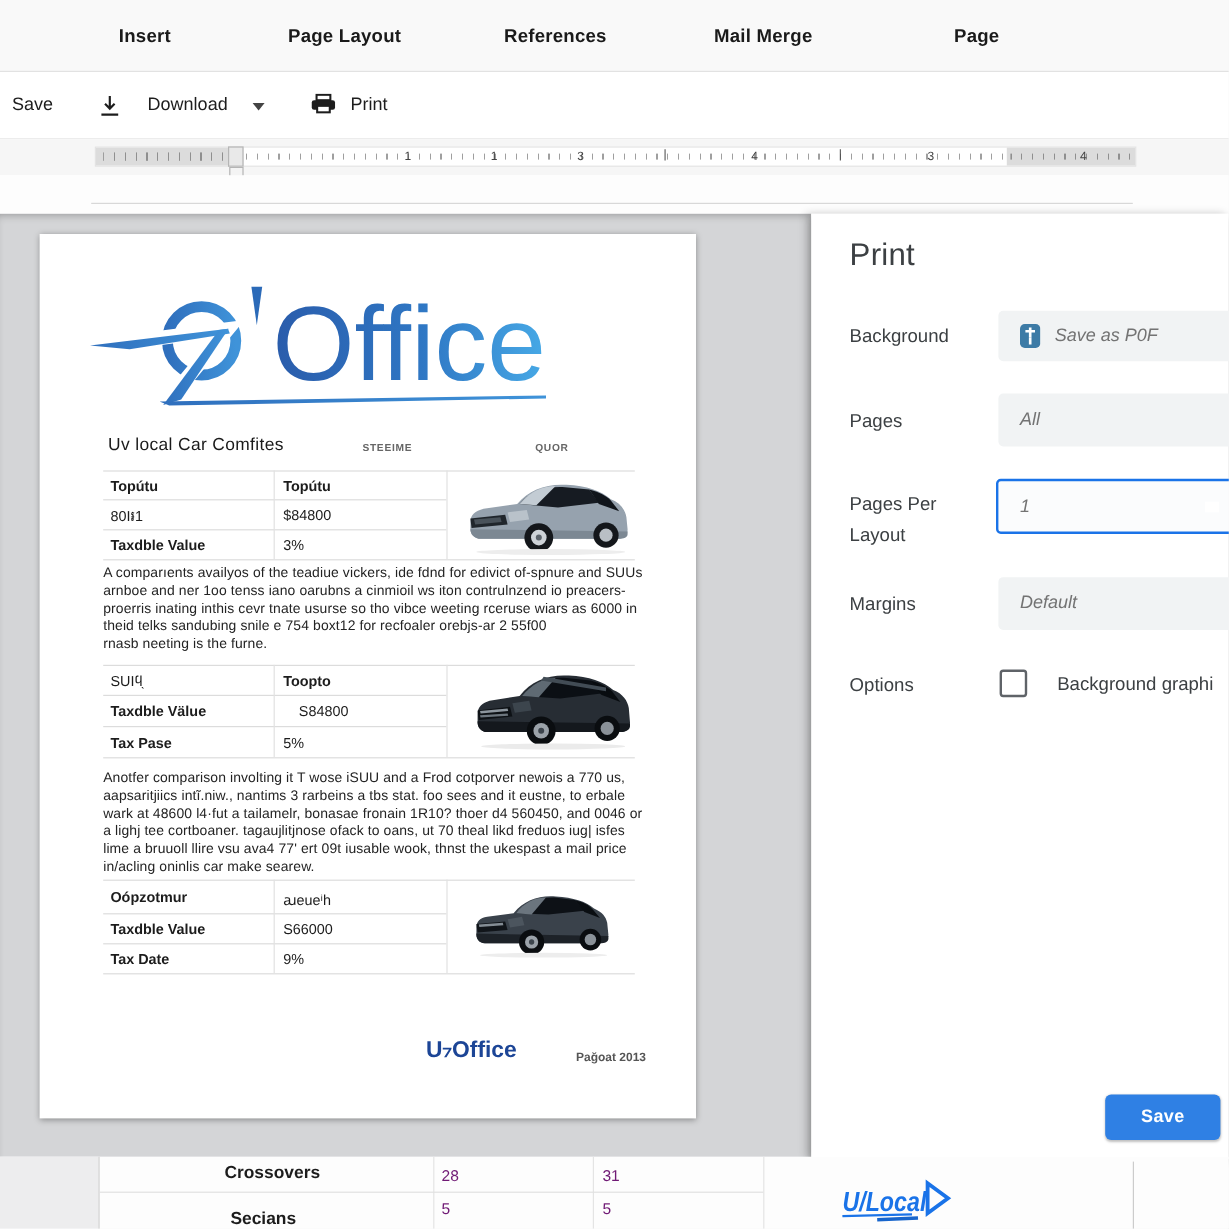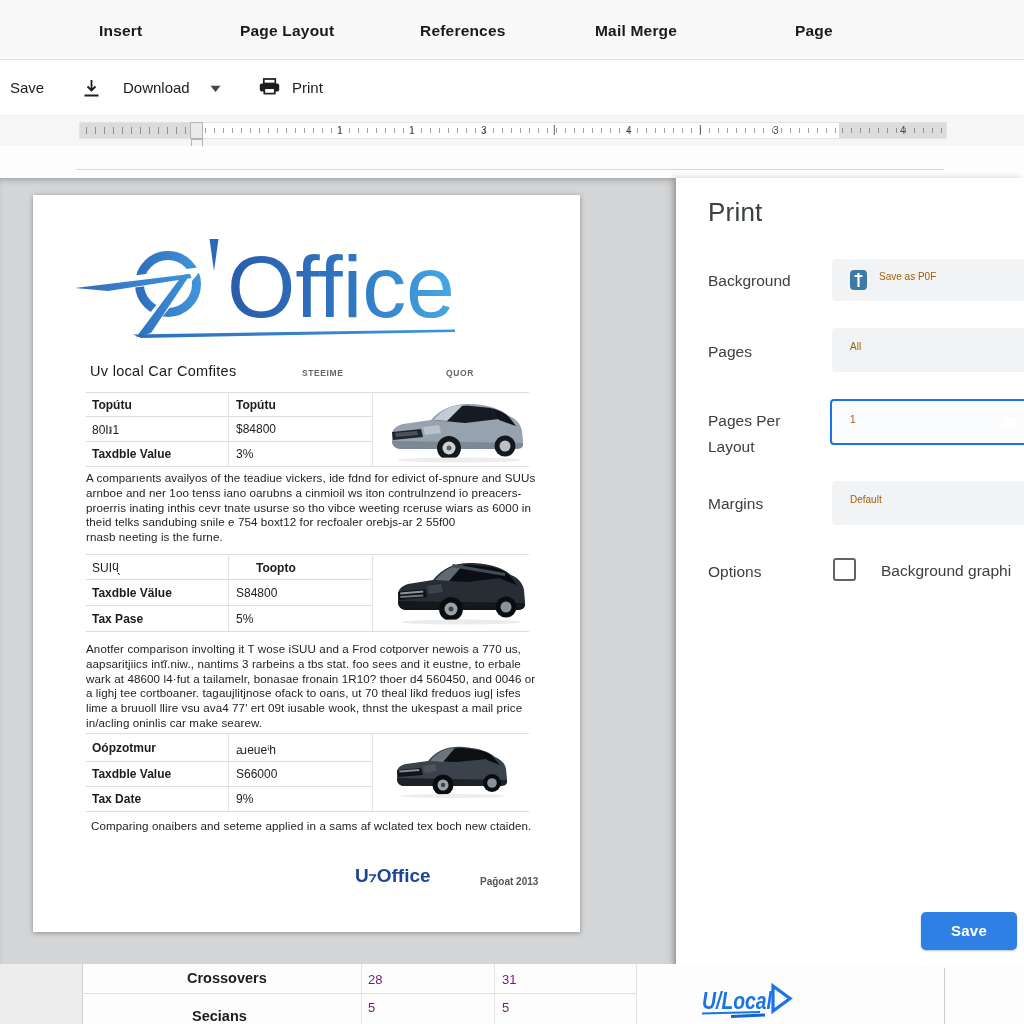--- a/index.html
+++ b/index.html
@@ -23,21 +23,21 @@
   #page{position:absolute;left:33px;top:17px;width:547px;height:737px;background:#fff;box-shadow:0 1px 5px rgba(0,0,0,0.35);}
   
   .tline{position:absolute;background:#dcdcdc;height:1px;}
   .vline{position:absolute;background:#e2e2e2;width:1px;}
   .cell{position:absolute;font-size:12px;color:#1c1c1c;}
   .para{position:absolute;font-size:11.6px;line-height:14.8px;color:#232323;letter-spacing:.1px;}
   
   #panel{left:676px;top:178px;width:348px;height:788px;background:#fff;box-shadow:-4px 0 7px rgba(0,0,0,0.18),0 4px 6px rgba(0,0,0,0.2);}
   #panel .lbl{position:absolute;left:32px;font-size:15.5px;color:#3c4043;}
   .pbox{position:absolute;left:156px;width:220px;background:#f1f3f4;border-radius:4px;}
-  .pbox .btxt{position:absolute;left:18px;font-size:10px;color:#a16207;}
+  .pbox .btxt{position:absolute;left:18px;font-size:15px;color:#737373;font-style:italic;}
   
   #bottom{left:0;top:964px;width:1024px;height:60px;background:#fdfdfd;}
   .btxtc{position:absolute;font-size:14.5px;font-weight:600;color:#1c1c1c;}
   .bval{position:absolute;font-size:13px;color:#701a75;}
 </style>
 </head>
 <body>
 
 <div id="menubar" class="abs">
   <span class="mi" style="left:99px;">Insert</span>
@@ -159,23 +159,23 @@
 
   <div class="para" style="left:53px;top:276px;width:470px;">A comparıents availyos of the teadiue vickers, ide fdnd for edivict of-spnure and SUUs<br>arnboe and ner 1oo tenss iano oarubns a cinmioil ws iton contrulnzend io preacers-<br>proerris inating inthis cevr tnate usurse so tho vibce weeting rceruse wiars as 6000 in<br>theid telks sandubing snile e 754 boxt12 for recfoaler orebjs-ar 2 55f00<br>rnasb neeting is the furne.</div>
 
   <div class="tline" style="left:53px;top:359px;width:443px;"></div>
   <div class="tline" style="left:53px;top:384px;width:286px;"></div>
   <div class="tline" style="left:53px;top:410px;width:286px;"></div>
   <div class="tline" style="left:53px;top:436px;width:443px;"></div>
   <div class="vline" style="left:195px;top:359px;height:77px;"></div>
   <div class="vline" style="left:339px;top:359px;height:77px;"></div>
   <div class="cell" style="left:59px;top:366px;">SUIϥ̖</div>
-  <div class="cell" style="left:203px;top:366px;font-weight:700;margin-left:20px;">Toopto</div>
+  <div class="cell" style="left:203px;top:366px;font-weight:700;">Toopto</div>
   <div class="cell" style="left:59px;top:391px;font-weight:700;">Taxdble Välue</div>
-  <div class="cell" style="left:203px;top:391px;">S84800</div>
+  <div class="cell" style="left:216px;top:391px;">S84800</div>
   <div class="cell" style="left:59px;top:417px;font-weight:700;">Tax Pase</div>
   <div class="cell" style="left:203px;top:417px;">5%</div>
 
   <svg class="abs" style="left:360px;top:364px;" width="136" height="70" viewBox="0 0 136 70">
     <g>
       <path d="M5 36 C5 30 9 27 15 25 L40 21 C50 8 64 3 81 4 C98 5 110 9 118 16 C126 19 130 25 131 31 L132 43 C132 48 129 51 124 51 L13 51 C8 51 5 47 5 43 Z" fill="#272d34"></path>
       <path d="M42 21 C51 9 64 5 79 6 L99 8 L108 19 L74 23 Z" fill="#0b0f14"></path>
       <path d="M99 8 C107 10 113 13 117 17 L124 26 L108 20 Z" fill="#080c10"></path>
       <path d="M42 21 C50 11 60 6 70 6 L56 22 Z" fill="#5f6a73"></path>
       <path d="M60 5 L112 14 L112 17 L58 8 Z" fill="#424c55"></path>
@@ -220,21 +220,20 @@
       <path d="M4 35 L114 37 L114 39 C114 42 111 43 107 43 L11 43 C6 43 4 39 4 36 Z" fill="#1d2228"></path>
       <circle cx="50" cy="42" r="10.5" fill="#0a0d10"></circle>
           <circle cx="50" cy="42" r="5.5" fill="#9ba2a9"></circle>
           <circle cx="50" cy="42" r="2.2" fill="#3c444c"></circle>
       <circle cx="99" cy="40" r="9" fill="#0a0d10"></circle>
           <circle cx="99" cy="40" r="4.8" fill="#8a9198"></circle>
       <ellipse cx="60" cy="53" rx="53" ry="2" fill="#ededed"></ellipse>
     </g>
   </svg>
 
-  <div class="para" style="left:58px;top:624px;width:460px;">Comparing onaibers and seteme applied in a sams af ᴡclated tex boch new ctaiden.</div>
 
   <div class="abs" style="left:322px;top:670px;font-size:19px;font-weight:700;color:#1c4596;">U<span style="font-size:14px;">⁊</span>Office</div>
   <div class="abs" style="left:447px;top:681px;font-size:10px;font-weight:600;color:#555;">Pağoat 2013</div>
  </div>
 </div>
 
 <div id="panel" class="abs">
   <div class="abs" style="left:32px;top:19px;font-size:26px;color:#3c4043;letter-spacing:.2px;">Print</div>
 
   <div class="lbl" style="top:94px;">Background</div>

